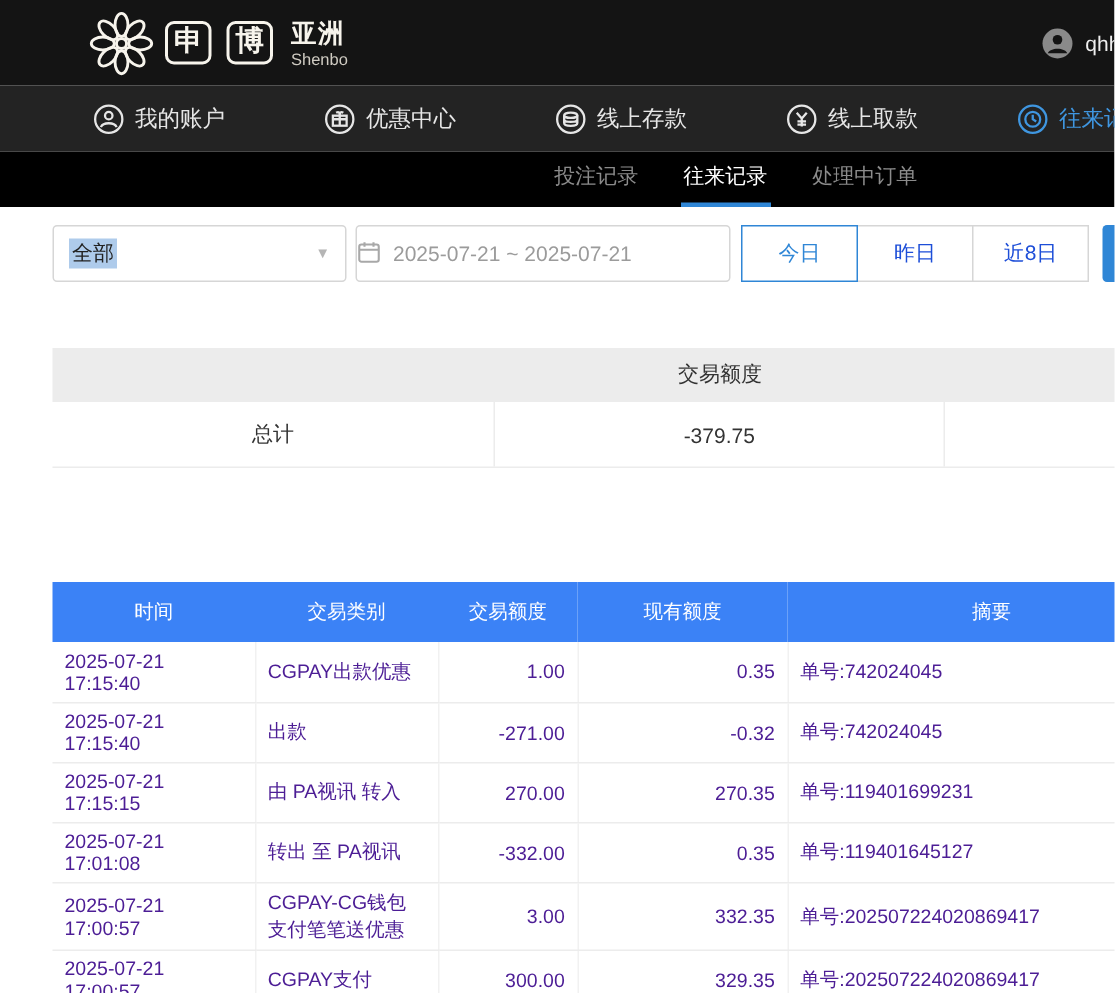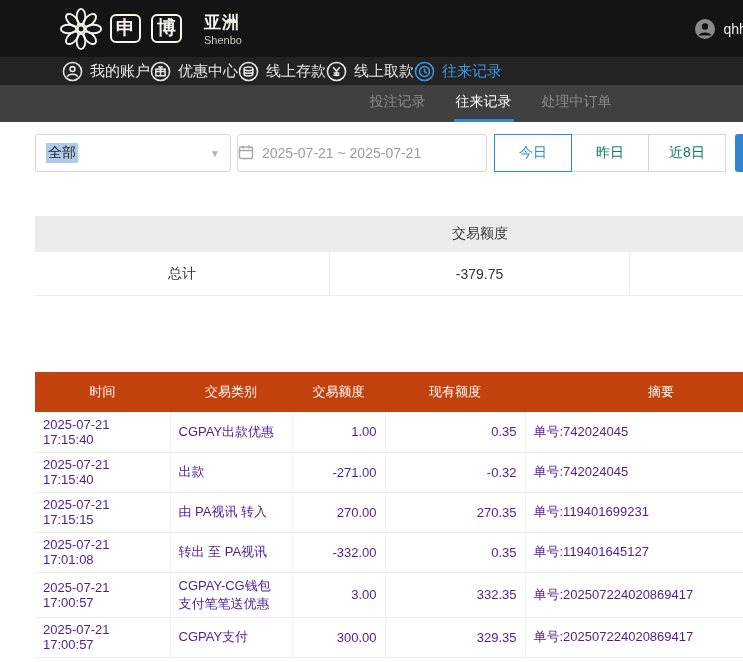--- a/index.html
+++ b/index.html
@@ -8,75 +8,75 @@
   .page { position:relative; width:743px; height:662px; }
 
   
   .topbar { height:57px; background:#141414; display:flex; align-items:center;
     padding-left:58px; position:relative; }
   .logo { display:flex; align-items:center; gap:6px; }
   .logo-flower { display:flex; }
   .logo-box { border:2px solid #f7f4ec; border-radius:6px; color:#f7f4ec;
     font-size:19px; font-weight:bold; padding:2px 4px; line-height:1.1; }
   .logo-box + .logo-box { margin-left:4px; }
-  .logo-right { display:flex; flex-direction:column; margin-left:16px; color:#f7f4ec; }
+  .logo-right { display:flex; flex-direction:column; margin-left:6px; color:#f7f4ec; }
   .logo-region { font-size:17px; font-weight:bold; letter-spacing:1px; }
   .logo-brand { font-size:11px; color:#cfcbc2; }
   .userbox { position:absolute; right:-14px; top:0; height:57px; display:flex;
     align-items:center; gap:8px; color:#eee; font-size:14px; }
   .user-icon { width:22px; height:22px; }
 
   
-  .navbar { height:28px; background:#232323; display:flex; align-items:center;
-    padding-left:62px; }
+  .navbar { height:44px; background:#232323; display:flex; align-items:center;
+    padding-left:62px; gap:66px; }
   .nav-item { display:flex; align-items:center; gap:7px; color:#e6e6e6;
     font-size:15px; cursor:pointer; white-space:nowrap; }
   .nav-item svg { display:block; }
   .nav-item .ic { stroke:#e6e6e6; }
   .nav-item.active { color:#3f96e0; }
   .nav-item.active .ic { stroke:#3f96e0; }
 
   
-  .subnav { height:37px; background:#404040; display:flex; align-items:stretch;
+  .subnav { height:37px; background:#000000; display:flex; align-items:stretch;
     justify-content:center; padding-left:238px; gap:26px; }
   .tab { display:flex; align-items:center; color:#8b8b8b; font-size:14px;
     cursor:pointer; border-bottom:3px solid transparent; padding:0 2px; }
   .tab.active { color:#ffffff; border-bottom-color:#2f86d6; }
 
   
   .filters { display:flex; align-items:center; margin:12px 0 0 35px; gap:6px; }
   .select { width:196px; height:38px; border:1px solid #d6d6d6; border-radius:3px;
     display:flex; align-items:center; padding:0 10px; font-size:14px; color:#222;
     position:relative; background:#fff; cursor:pointer; }
   .select .sel-text { background:#aecbeb; padding:1px 2px; }
   .select .caret { position:absolute; right:10px; color:#b5b5b5; font-size:10px; }
   .datebox { width:250px; height:38px; border:1px solid #d6d6d6; border-radius:3px;
     display:flex; align-items:center; gap:8px; padding:0 0; font-size:14px;
     color:#9b9b9b; cursor:pointer; }
   .btn-group { display:flex; margin-left:2px; }
   .qbtn { height:38px; min-width:78px; border:1px solid #d6d6d6; background:#fff;
-    font-size:14px; color:#0f766e; cursor:pointer; display:flex; align-items:center;
+    font-size:14px; color:#1d4ed8; cursor:pointer; display:flex; align-items:center;
     justify-content:center; margin-left:-1px; font-family:inherit; }
   .qbtn.active { border-color:#2f86d6; color:#2f86d6; position:relative; z-index:2; }
   .cut-btn { position:absolute; left:735px; width:60px; height:38px;
     background:#2f86d6; border-radius:3px 0 0 3px; border:none; }
 
   
   .summary { margin:44px 0 0 35px; width:760px; font-size:14px; }
   .summary .s-head { display:flex; background:#ececec; height:36px; }
   .summary .s-head > div { display:flex; align-items:center; justify-content:center;
     color:#333; }
   .summary .s-row { display:flex; height:44px; border-bottom:1px solid #ececec; }
   .summary .s-row > div { display:flex; align-items:center; justify-content:center;
     color:#333; border-right:1px solid #ececec; }
   .c1 { width:295px; } .c2 { width:300px; } .c3 { width:165px; border-right:none!important; }
 
   
   .records { margin:76px 0 0 35px; width:762px; font-size:13px; border-collapse:collapse; }
-  .records thead th { background:#c2410c; color:#fff; font-weight:normal;
+  .records thead th { background:#3b82f6; color:#fff; font-weight:normal;
     height:40px; text-align:center; font-size:13px; }
   .records tbody td { height:40px; border-bottom:1px solid #ececec;
     border-right:1px solid #f1f1f1; color:#4c1d95; padding:4px 8px; background:#fff; }
   .records tbody td:last-child { border-right:none; }
   .col-time { width:135px; } .col-type { width:122px; } .col-amt { width:93px; }
   .col-bal { width:140px; } .col-sum { width:272px; }
   td.t-left { text-align:left; }
   td.t-right { text-align:right; }
 </style>
 </head>

